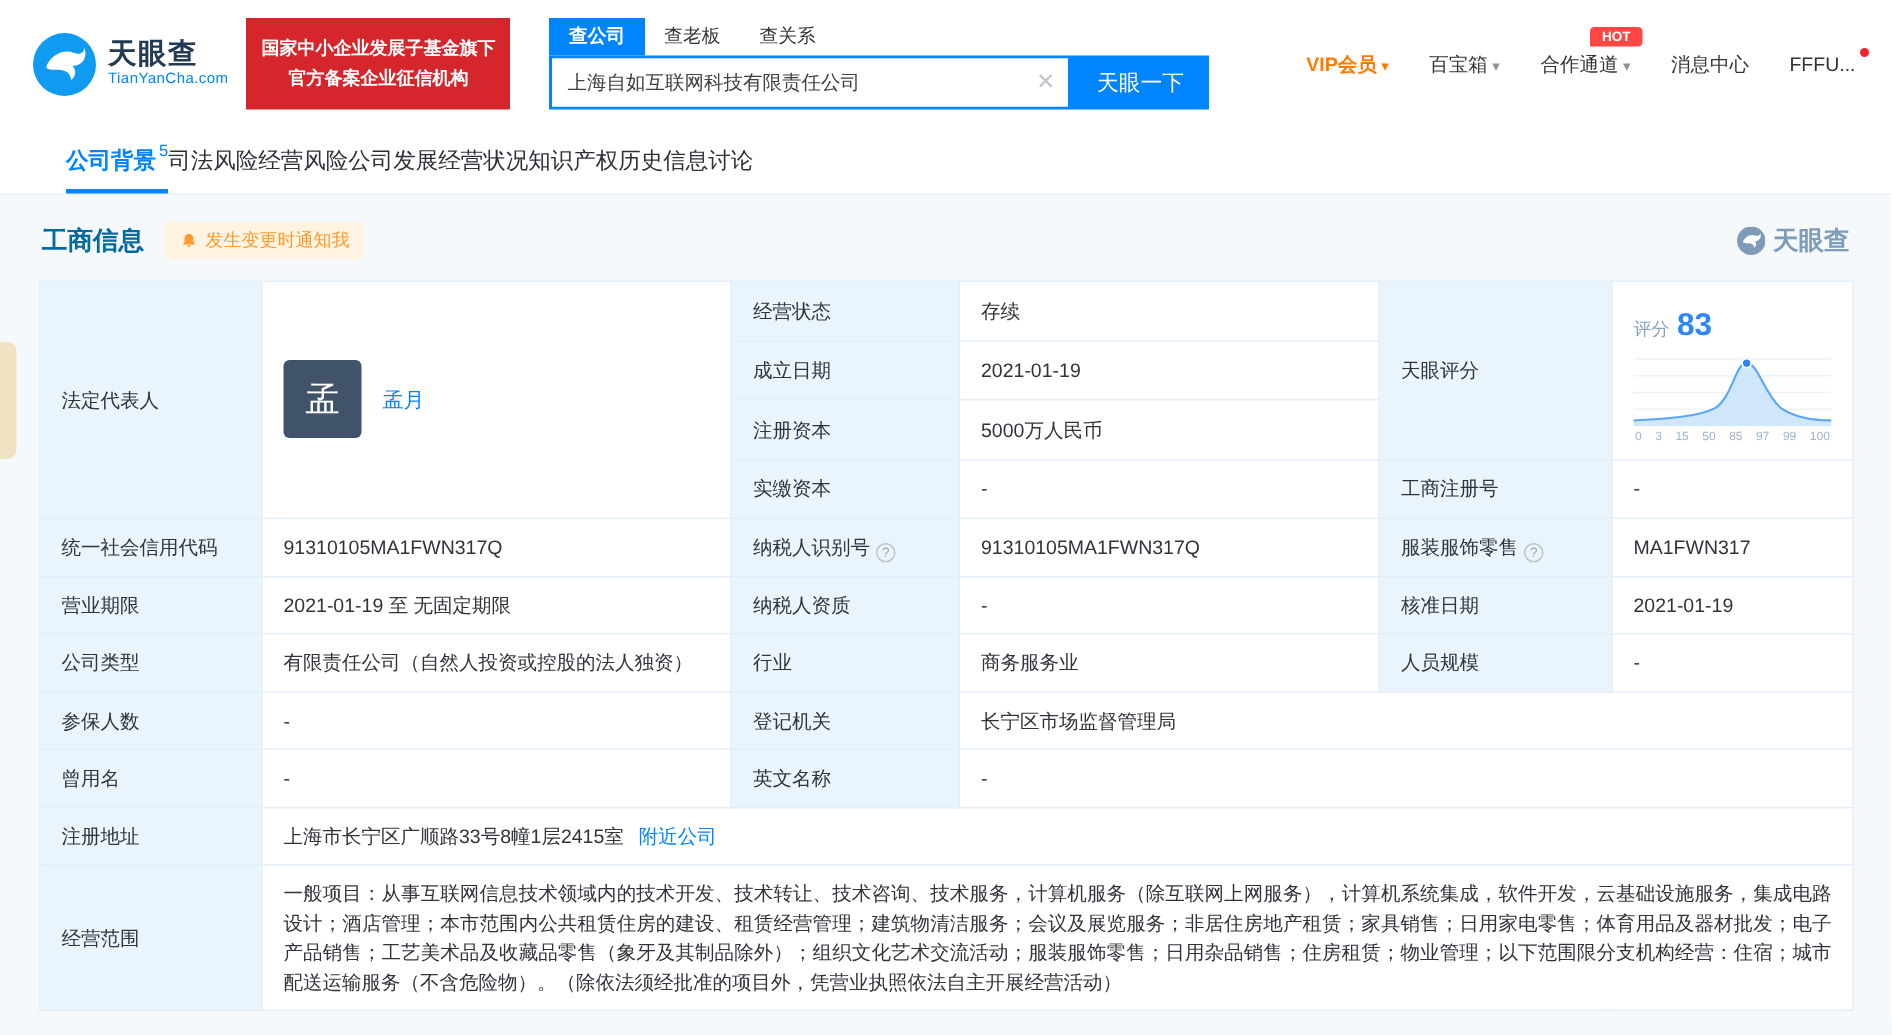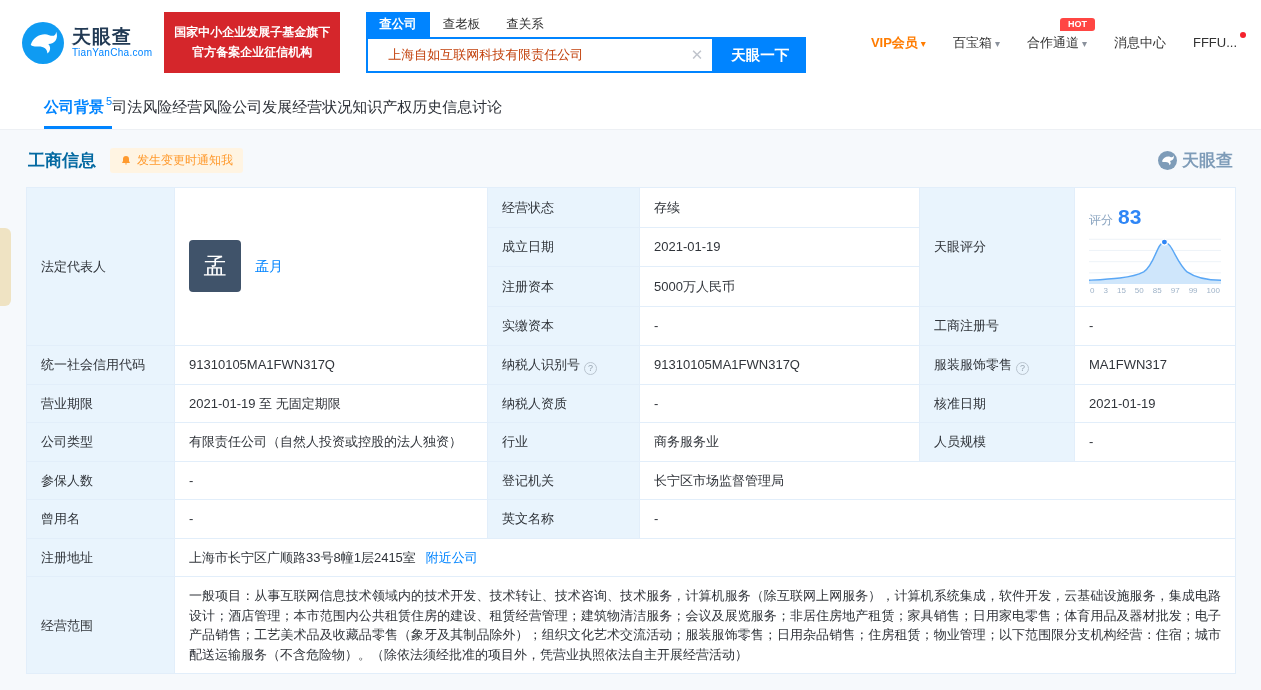--- a/index.html
+++ b/index.html
@@ -11,24 +11,24 @@
   .logo{display:flex;align-items:center;gap:8px;cursor:pointer}
   .logo-title{font-size:19px;font-weight:bold;color:#223a54;letter-spacing:1px;line-height:1.1}
   .logo-sub{font-size:10px;color:#0084ff;letter-spacing:.3px}
   .cert-badge{margin-left:12px;background:#d5262b;color:#fff;font-size:12px;font-weight:bold;padding:11px 10px;line-height:1.6;white-space:nowrap;text-align:center}
   .search-block{margin-left:26px}
   .search-tabs{display:flex;font-size:12.5px}
   .stab{padding:4px 13px;cursor:pointer;color:#333}
   .stab.active{background:#0084ff;color:#fff;font-weight:bold}
   .search-row{display:flex}
   .search-input-wrap{position:relative;width:348px;height:36px;border:2px solid #0084ff;background:#fff}
-  .search-input-wrap input{width:100%;height:100%;border:none;outline:none;padding:0 30px 0 20px;font-size:13px;color:#c2410c;font-family:Liberation Serif, serif}
+  .search-input-wrap input{width:100%;height:100%;border:none;outline:none;padding:0 30px 0 10px;font-size:13px;color:#404040;font-family:Liberation Serif, serif}
   .clear-icon{position:absolute;right:9px;top:50%;transform:translateY(-52%);color:#c0c4cc;font-size:15px;cursor:pointer;line-height:1}
   .clear-icon::after{content:"✕"}
-  .search-btn{width:92px;height:36px;background:#0084ff;color:#fff;border:none;font-size:14.5px;cursor:pointer;font-family:inherit;font-weight:bold}
+  .search-btn{width:92px;height:36px;background:#0084ff;color:#fff;border:none;font-size:14.5px;cursor:pointer;font-family:inherit;font-weight:normal}
   .top-menu{margin-left:auto;display:flex;align-items:center;gap:27px;font-size:13px;white-space:nowrap;padding-right:6px}
   .menu-item{cursor:pointer;position:relative;color:#333}
   .caret::after{content:"▾";font-size:10px;color:#8a919c;margin-left:3px}
   .menu-vip{color:#ff7c00;font-weight:bold}
   .menu-vip .caret::after{color:#ff7c00}
   .hot-badge{position:absolute;top:-16px;right:-8px;background:#ff4643;color:#fff;font-size:9px;font-weight:bold;padding:1px 8px;border-radius:3px 3px 3px 0;line-height:1.3}
   .red-dot{position:absolute;top:-3px;right:-9px;width:6px;height:6px;border-radius:50%;background:#f5222d}
 
   
   .main-nav{height:45px;display:flex;align-items:stretch;padding:0 44px;background:#fff;border-bottom:1px solid #edf0f4;font-size:15px}

